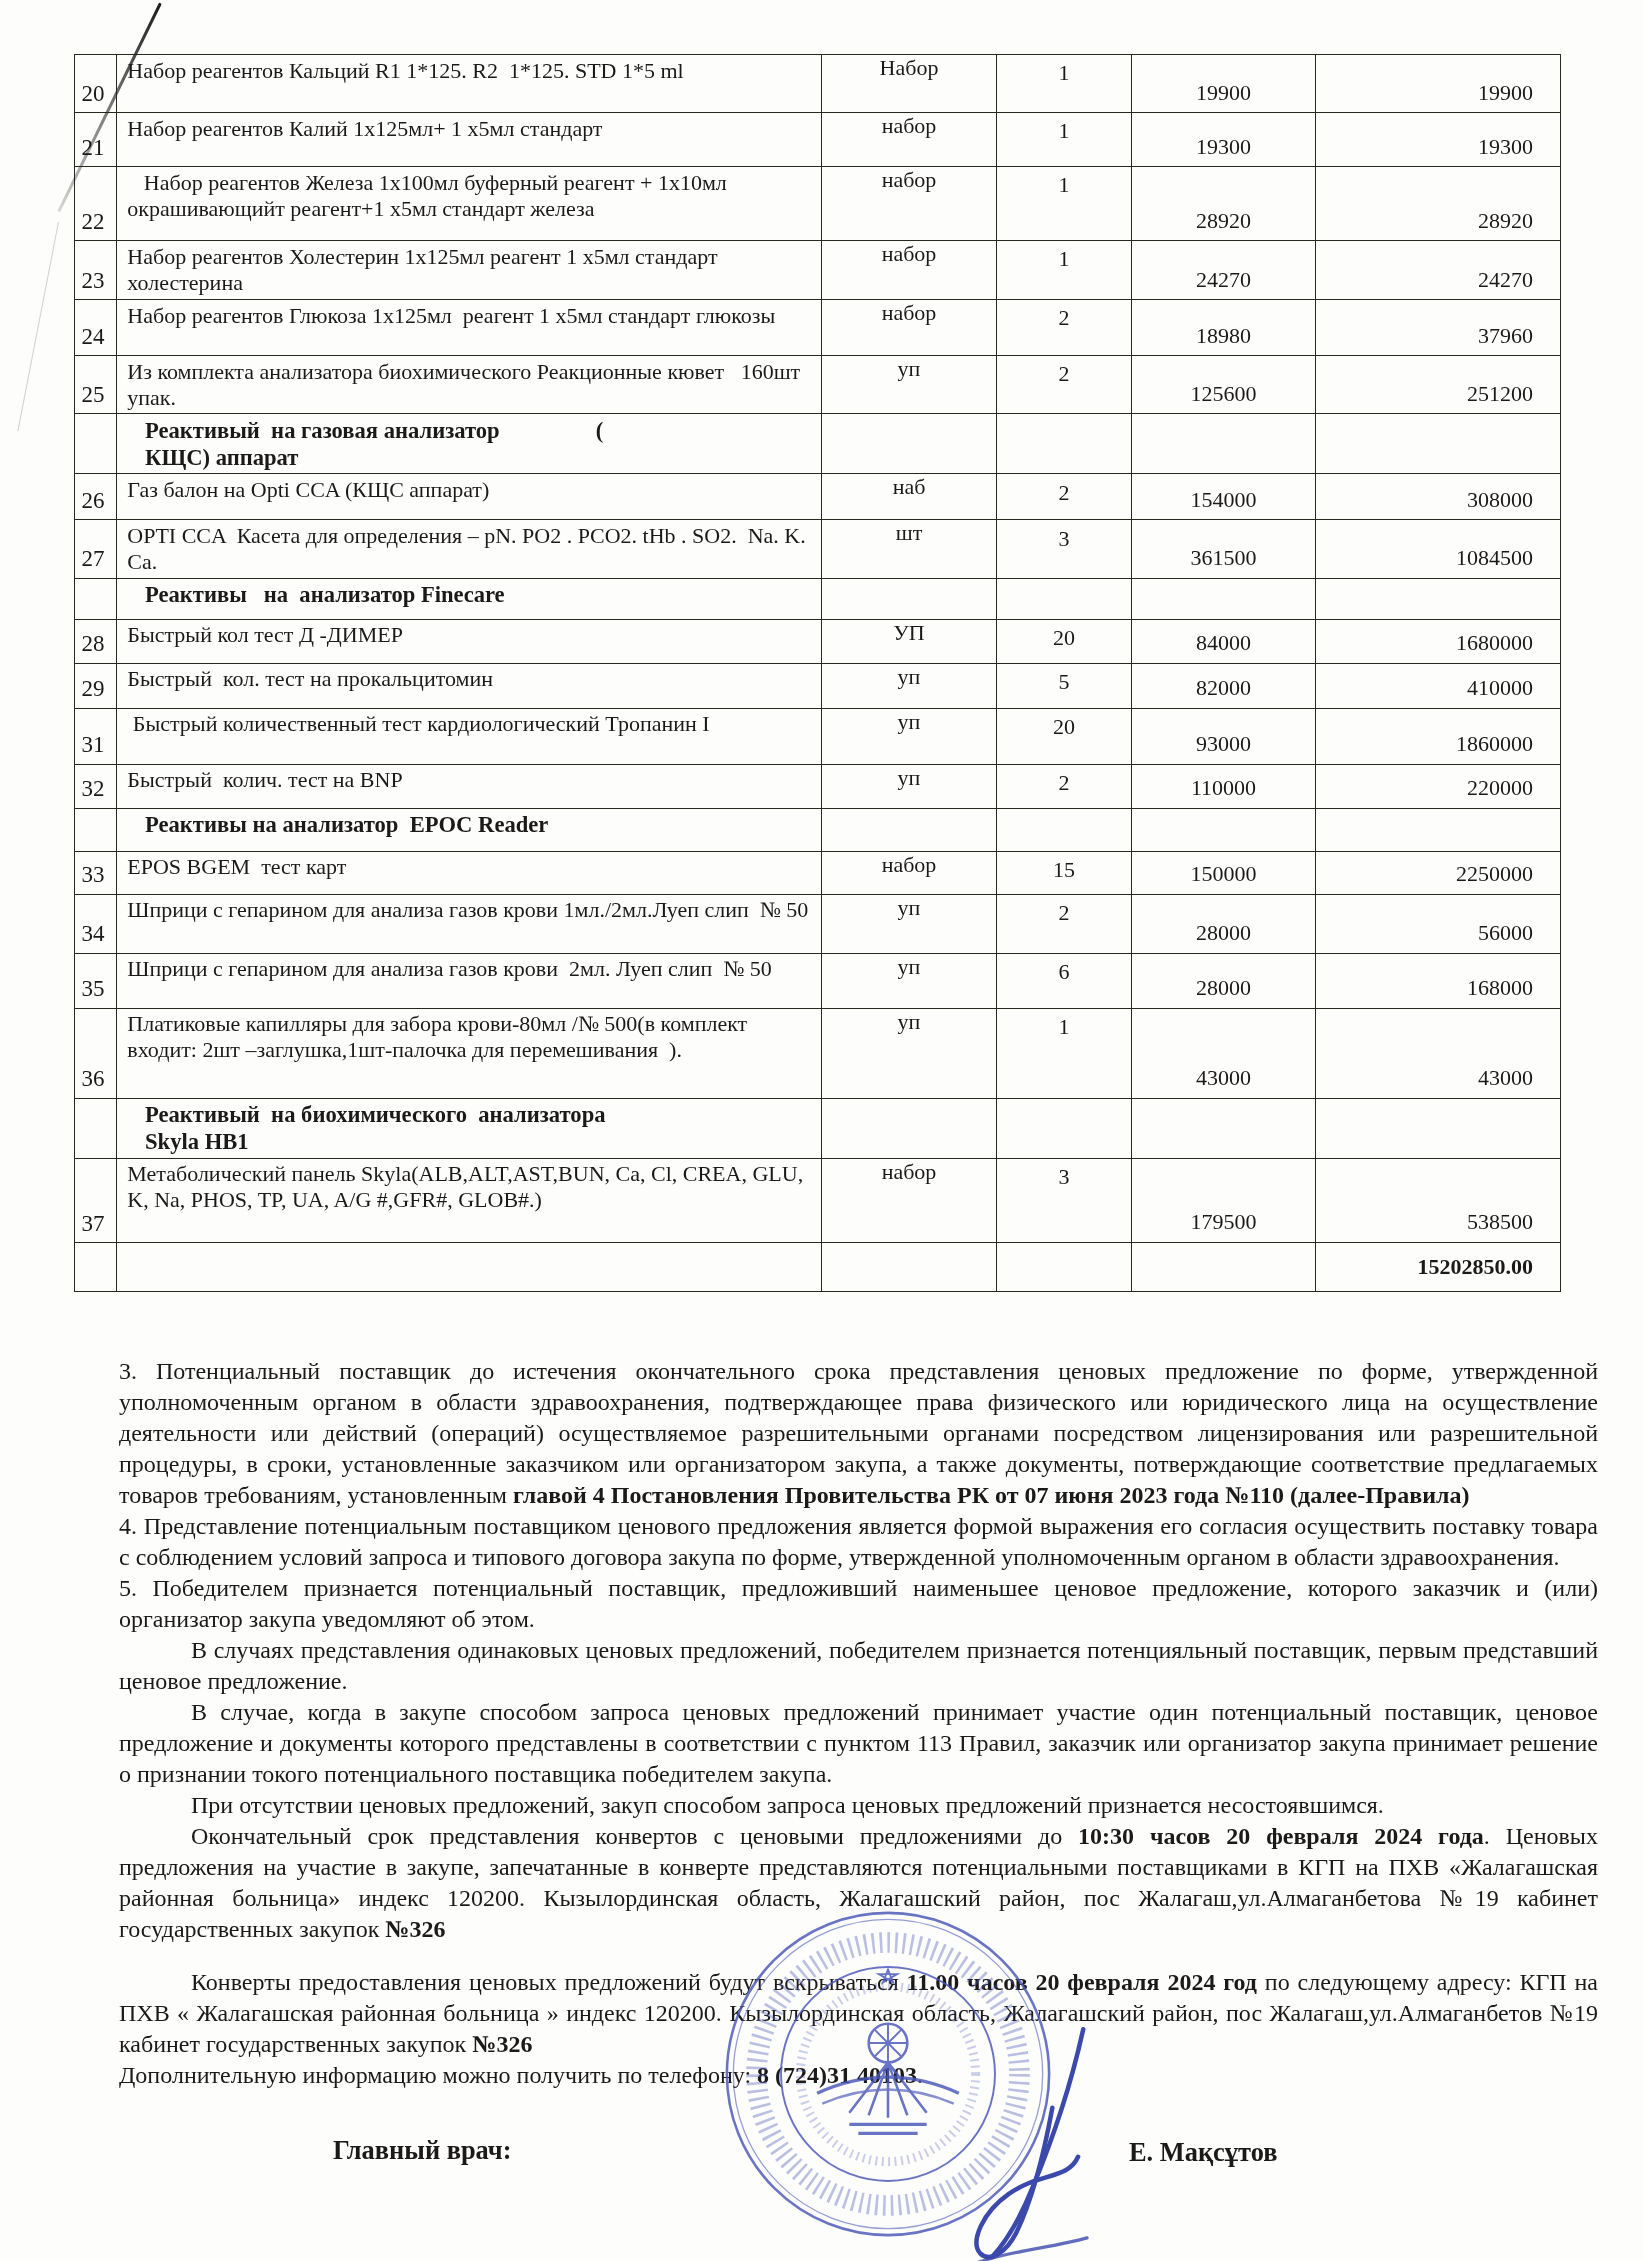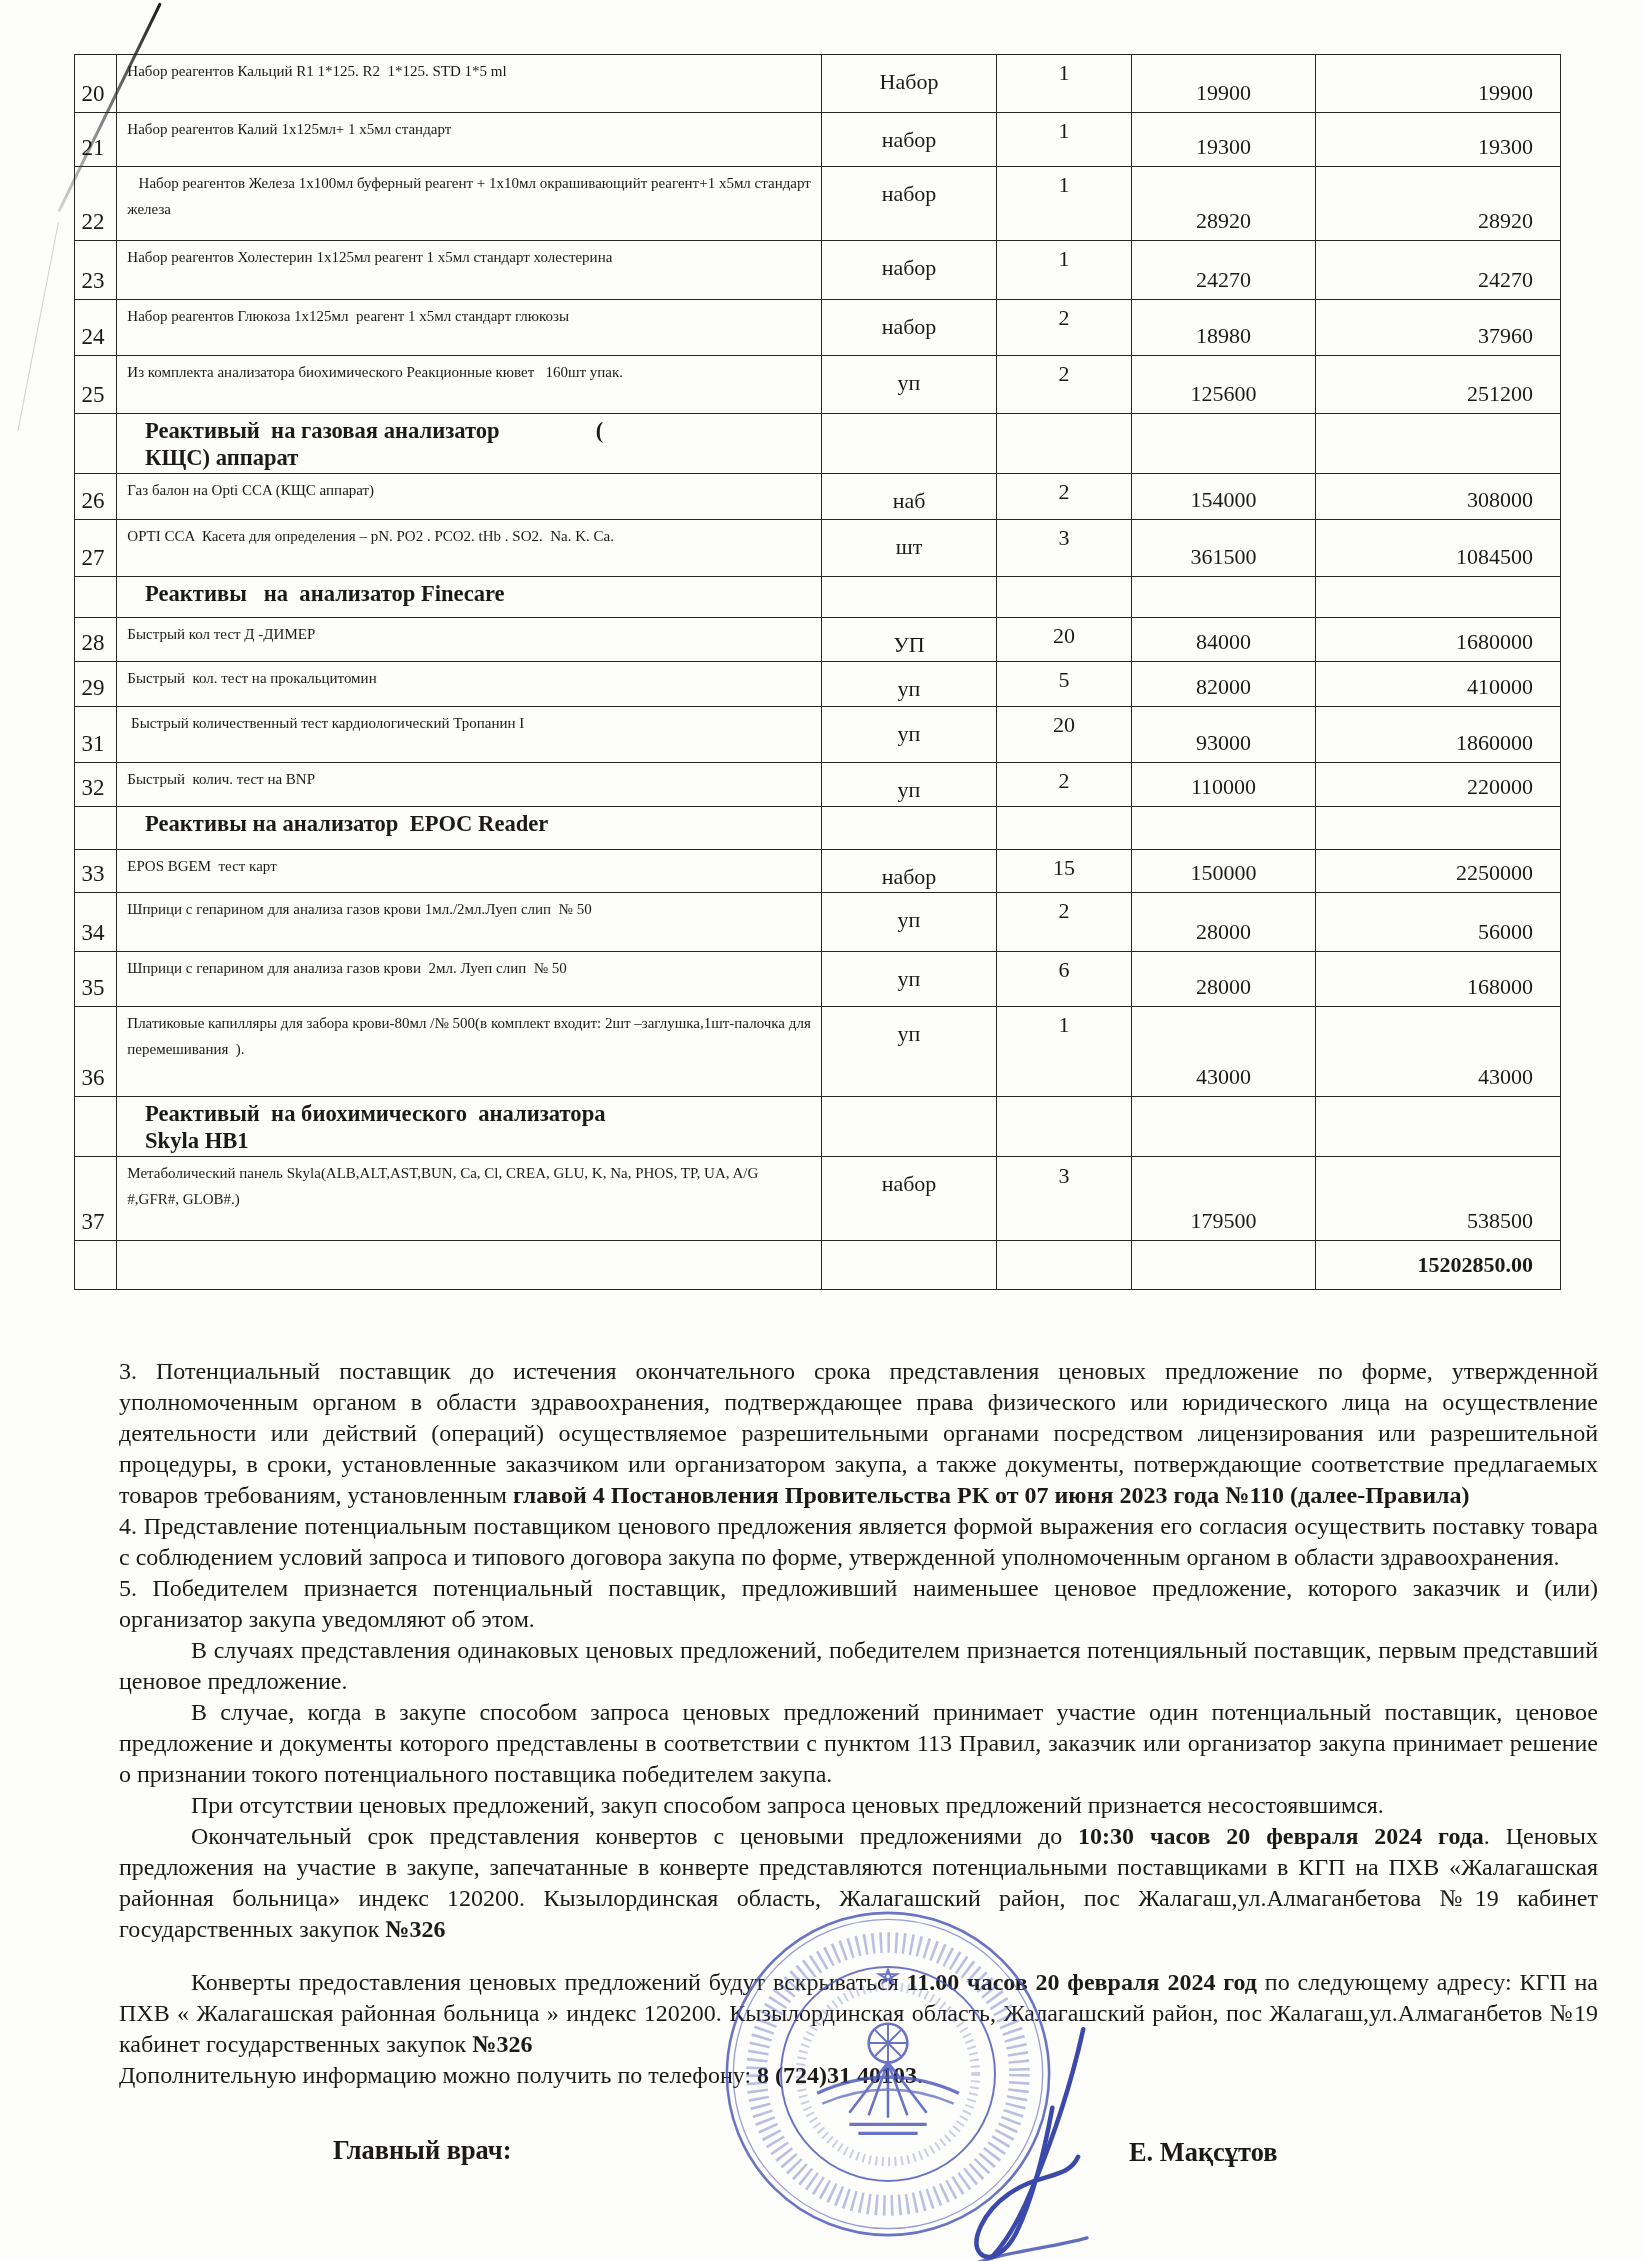--- a/index.html
+++ b/index.html
@@ -27,22 +27,22 @@
     position:absolute;left:74px;top:54px;width:1486px;
     border-collapse:collapse;table-layout:fixed;
     background:transparent;
   }
   table.items td{
     border:1.3px solid #2a2620;
     overflow:hidden;
   }
   table.items{border:1.9px solid #2a2620;}
   td.c-num{vertical-align:bottom;text-align:left;padding:0 0 5.2px 6.4px;font-size:23px;}
-  td.c-desc{vertical-align:top;padding:2.6px 7.7px 2.6px 10.3px;font-size:15px;line-height:26px;white-space:pre-wrap;}
-  td.c-unit{vertical-align:top;text-align:center;padding-top:14px;font-size:22px;}
+  td.c-desc{vertical-align:top;padding:2.6px 7.7px 2.6px 10.3px;font-size:22px;line-height:26px;white-space:pre-wrap;}
+  td.c-unit{vertical-align:top;text-align:center;padding-top:0;font-size:22px;}
   td.c-qty{vertical-align:top;text-align:center;padding-top:5.2px;font-size:22px;}
   td.c-price{vertical-align:bottom;text-align:center;padding-bottom:6.4px;font-size:22px;}
   td.c-total{vertical-align:bottom;text-align:right;padding:0 27px 6.4px 0;font-size:22px;}
   tr.section td.c-desc{font-weight:bold;font-size:22.6px;line-height:27px;padding-left:28px;}
   tr.grand td.c-total{font-weight:bold;vertical-align:middle;padding-bottom:0;}
   
   #paragraphs{
     position:absolute;left:119px;top:1356px;width:1479px;
     font-size:24px;line-height:31px;text-align:justify;
   }

